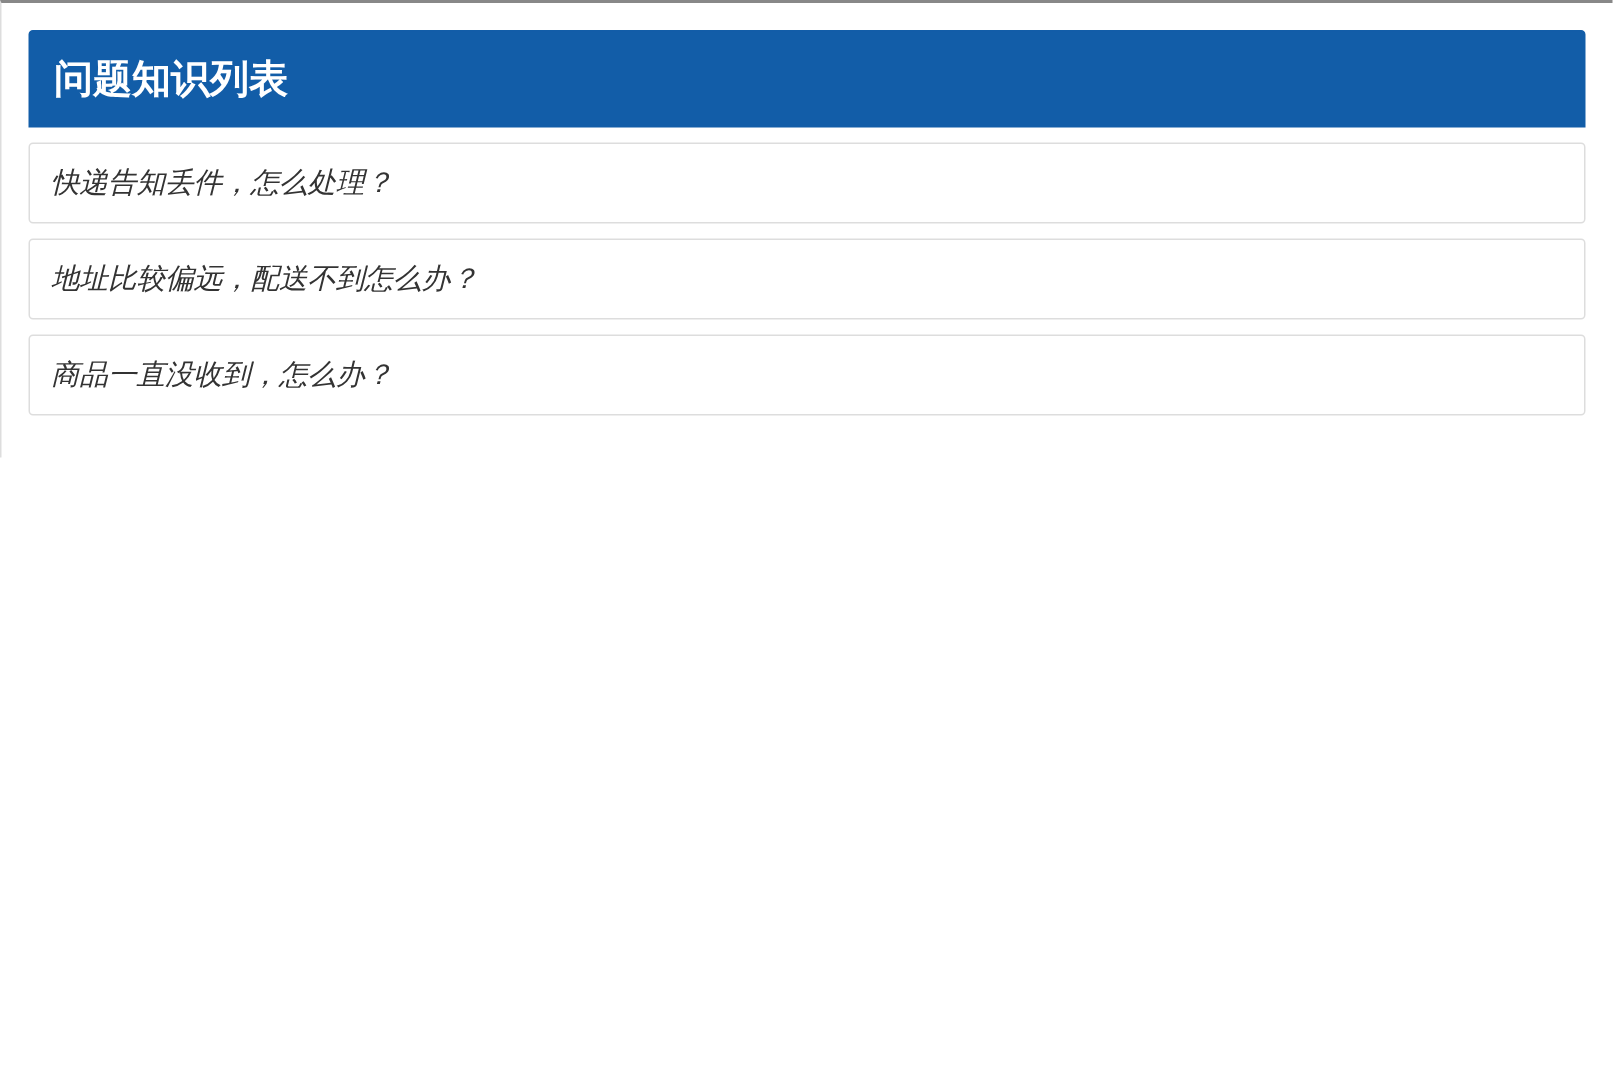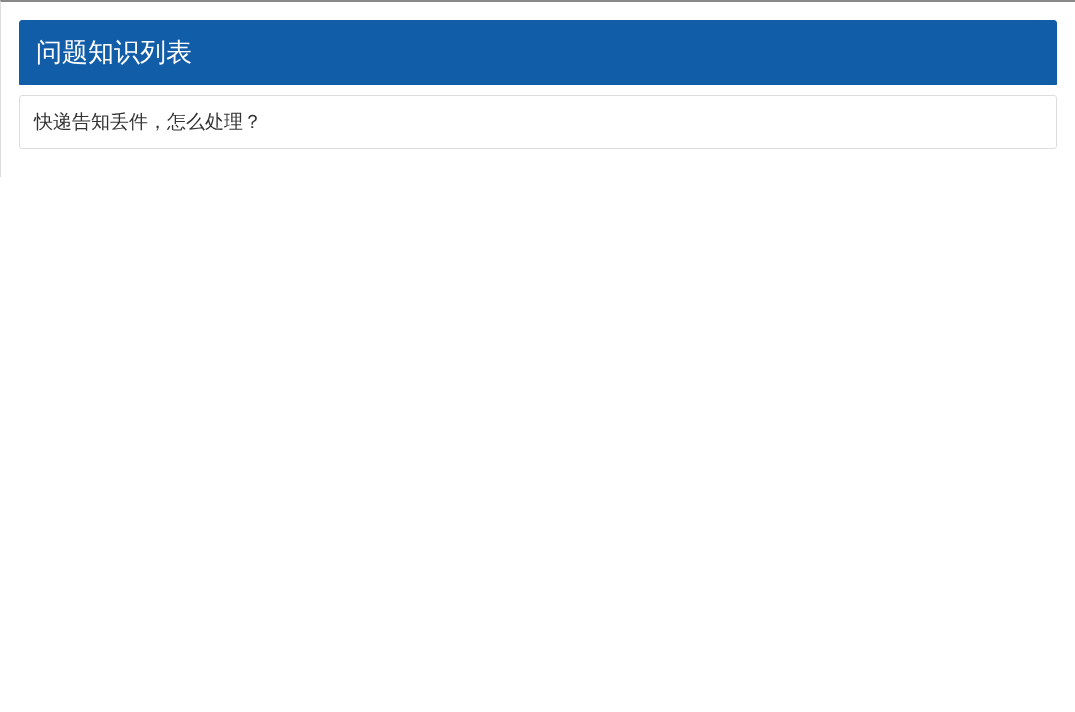--- a/index.html
+++ b/index.html
@@ -14,40 +14,43 @@
       border-top: 2px solid #888;
       border-left: 1px solid #ddd;
     }
     .container {
       padding: 18px;
     }
     .panel-header {
       background: #125da8;
       color: #ffffff;
       font-size: 26px;
-      font-weight: 400;
+      font-weight: 700;
       padding: 14px 16px;
       border-radius: 3px 3px 0 0;
       border: 1px solid #125da8;
     }
     .faq-list {
       margin-top: 10px;
     }
     .faq-item {
       background: #ffffff;
       border: 1px solid #dddddd;
       border-radius: 3px;
       padding: 13px 14px;
       margin-bottom: 10px;
       font-size: 19px;
       color: #333333;
       cursor: pointer;
+      font-style: italic;
     }
   </style>
 </head>
 <body>
 
 <div class="container">
   <div class="panel-header">问题知识列表</div>
   <div class="faq-list">
     <div class="faq-item">快递告知丢件，怎么处理？</div>
+    <div class="faq-item">地址比较偏远，配送不到怎么办？</div>
+    <div class="faq-item">商品一直没收到，怎么办？</div>
   </div>
 </div>
 
 </body></html>

